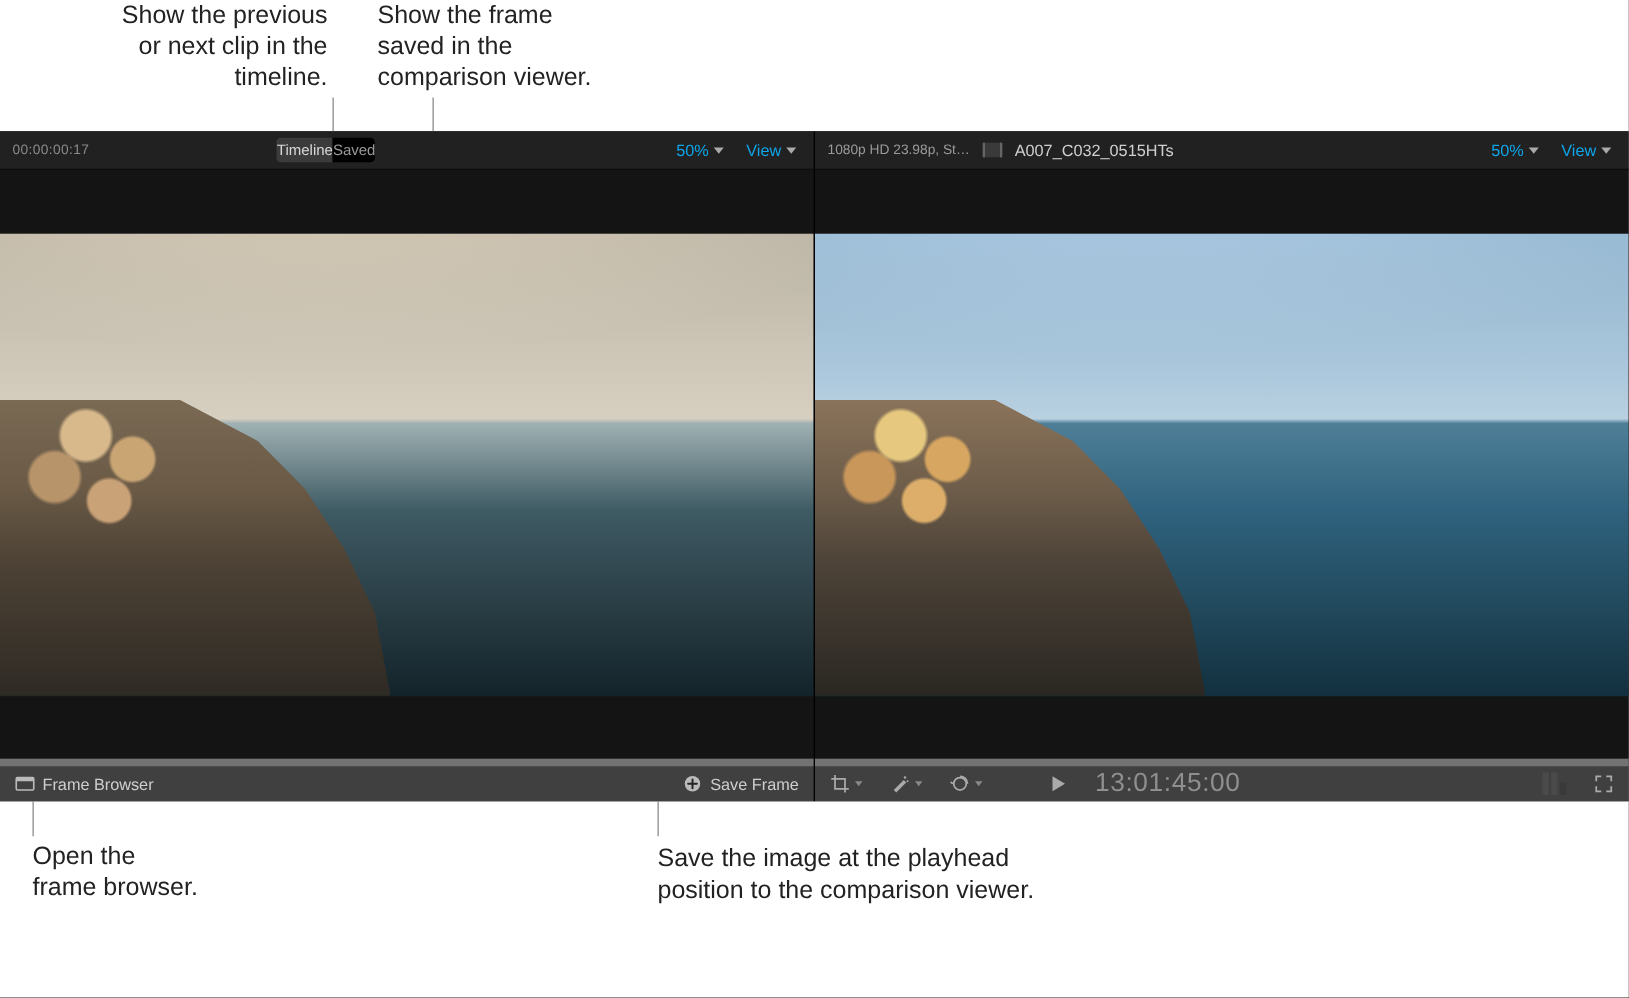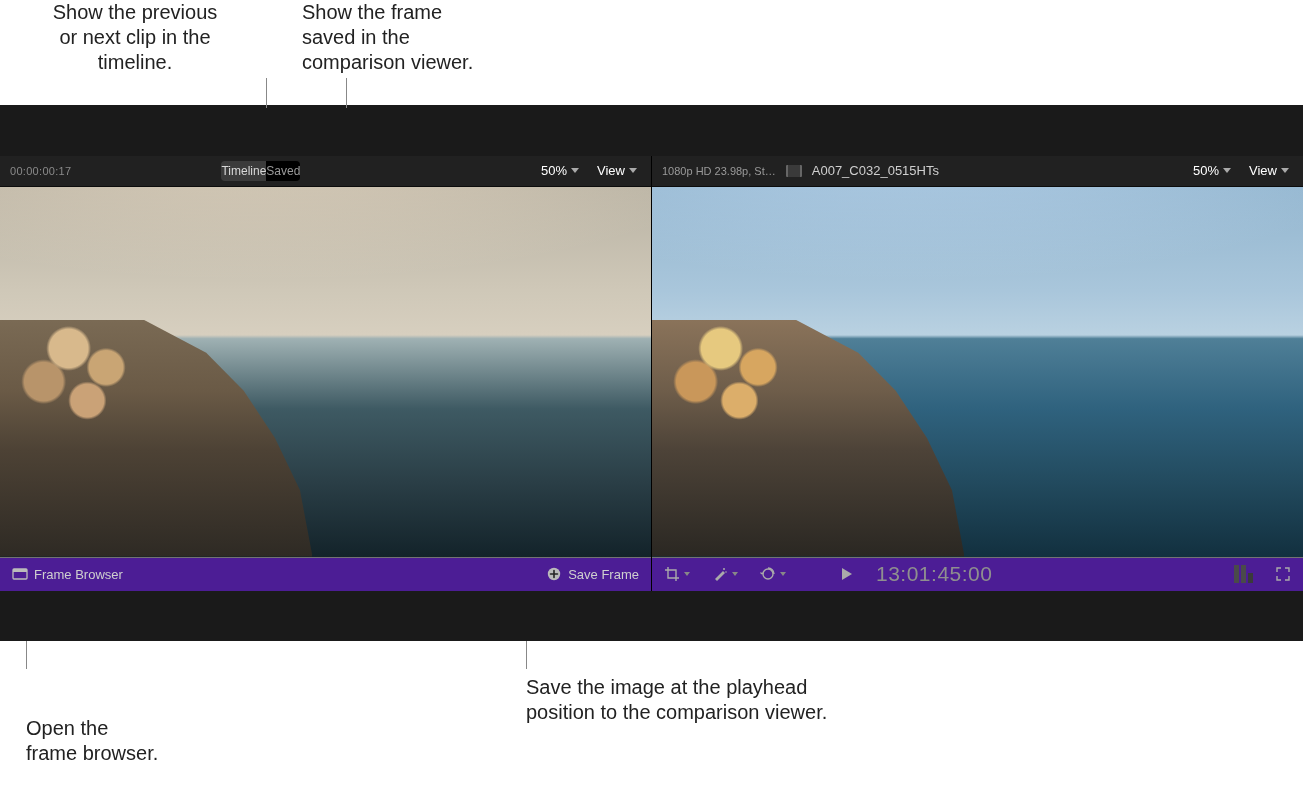--- a/index.html
+++ b/index.html
@@ -23,21 +23,20 @@
   .leader {
     position: absolute;
     background: #888;
     width: 1px;
   }
   .app {
     display: flex;
     width: 1303px;
     height: 536px;
     background: #1a1a1a;
-    align-items: center;
   }
   .pane {
     display: flex;
     flex-direction: column;
     width: 651px;
     position: relative;
   }
   .pane + .pane { width: 652px; border-left: 1px solid #000; }
   .topbar {
     height: 31px;
@@ -67,21 +66,21 @@
     background: #3b3b3b;
     color: #d8d8d8;
     border: 0;
   }
   .seg.inactive { background: #000000; color: #9a9a9a; }
   .flex-spacer { flex: 1; }
   .drop {
     display: flex;
     align-items: center;
     gap: 4px;
-    color: #ffffff;
+    color: #0ea5e9;
     font-size: 13px;
     padding: 0 4px;
   }
   .chev {
     width: 0; height: 0;
     border-left: 4px solid transparent;
     border-right: 4px solid transparent;
     border-top: 5px solid #aaa;
   }
   .rightinfo {
@@ -144,22 +143,22 @@
   .scene.cool .cliff {
     background:
       radial-gradient(circle at 22% 12%, #e6c97f 0 6%, transparent 7%),
       radial-gradient(circle at 34% 20%, #d7a660 0 6%, transparent 7%),
       radial-gradient(circle at 14% 26%, #c9975a 0 6%, transparent 7%),
       radial-gradient(circle at 28% 34%, #dcae6a 0 6%, transparent 7%),
       linear-gradient(#8a735a 0%, #6e5d4a 30%, #4d4338 55%, #2a2722 100%);
   }
   .bottombar {
     height: 34px;
-    background: #4c1d95;
-    border-top: 1px solid #737373;
+    background: #404040;
+    border-top: 6px solid #737373;
     display: flex;
     align-items: center;
     padding: 0 12px;
     gap: 8px;
   }
   .btn {
     display: flex;
     align-items: center;
     gap: 6px;
     color: #cfcfcf;
@@ -206,21 +205,21 @@
     height: 120px;
     color: #222;
     font-size: 20px;
     line-height: 1.25;
   }
 </style>
 </head>
 <body>
 
 <div class="callouts-top">
-  <div class="callout" style="left:20px; top:0; width:230px; text-align:center;">Show the previous<br>or next clip in the<br>timeline.</div>
+  <div class="callout" style="left:32px; top:0; width:230px; text-align:right;">Show the previous<br>or next clip in the<br>timeline.</div>
   <div class="leader" style="left:266px; top:78px; height:30px;"></div>
 
   <div class="callout" style="left:302px; top:0; width:230px;">Show the frame<br>saved in the<br>comparison viewer.</div>
   <div class="leader" style="left:346px; top:78px; height:30px;"></div>
 </div>
 
 <div class="app">
 
   <div class="pane">
     <div class="topbar">
@@ -353,17 +352,17 @@
           </span>
         </div>
       </div>
     </div>
   </div>
 
 </div>
 
 <div class="callouts-bottom">
   <div class="leader" style="left:26px; top:0; height:28px;"></div>
-  <div class="callout" style="left:26px; top:32px; width:220px;margin-top:43px;">Open the<br>frame browser.</div>
+  <div class="callout" style="left:26px; top:32px; width:220px;">Open the<br>frame browser.</div>
 
   <div class="leader" style="left:526px; top:0; height:28px;"></div>
   <div class="callout" style="left:526px; top:34px; width:440px;">Save the image at the playhead<br>position to the comparison viewer.</div>
 </div>
 
 </body></html>

